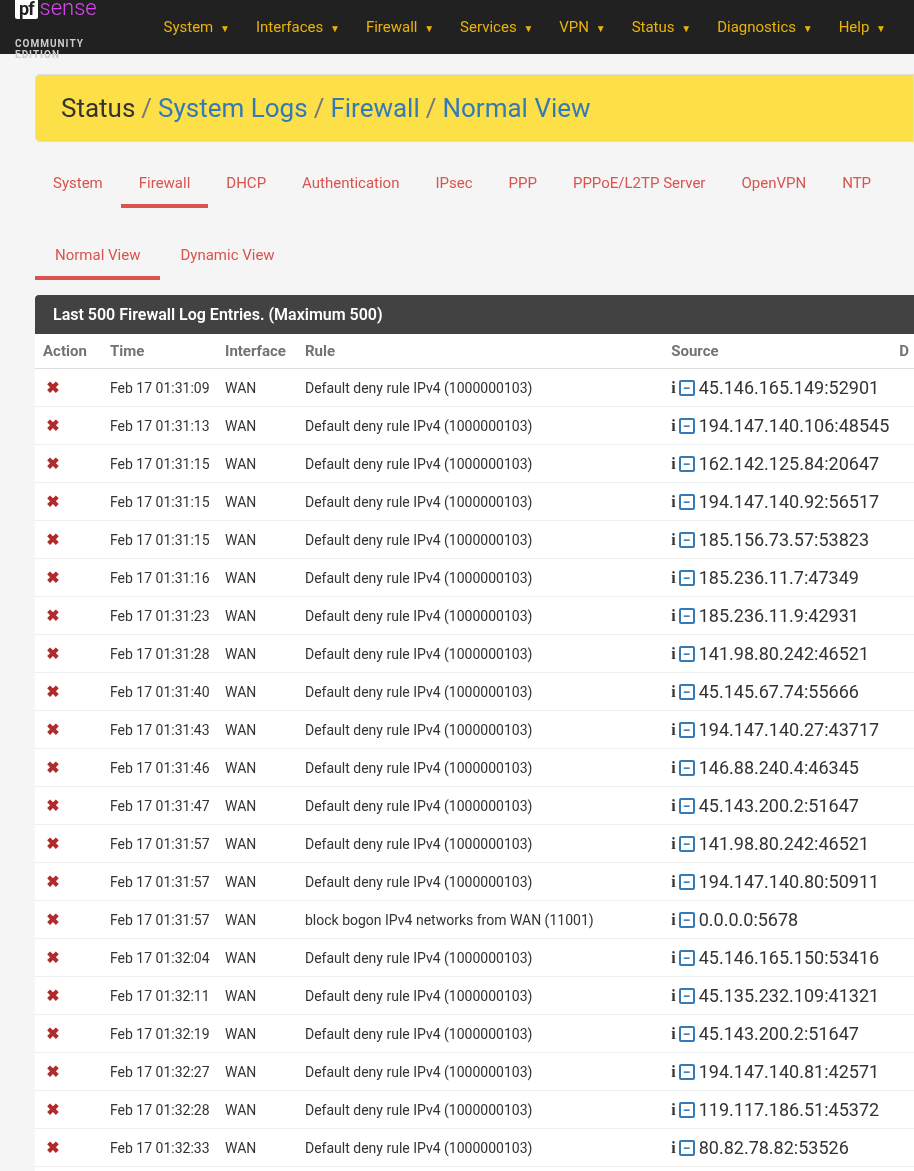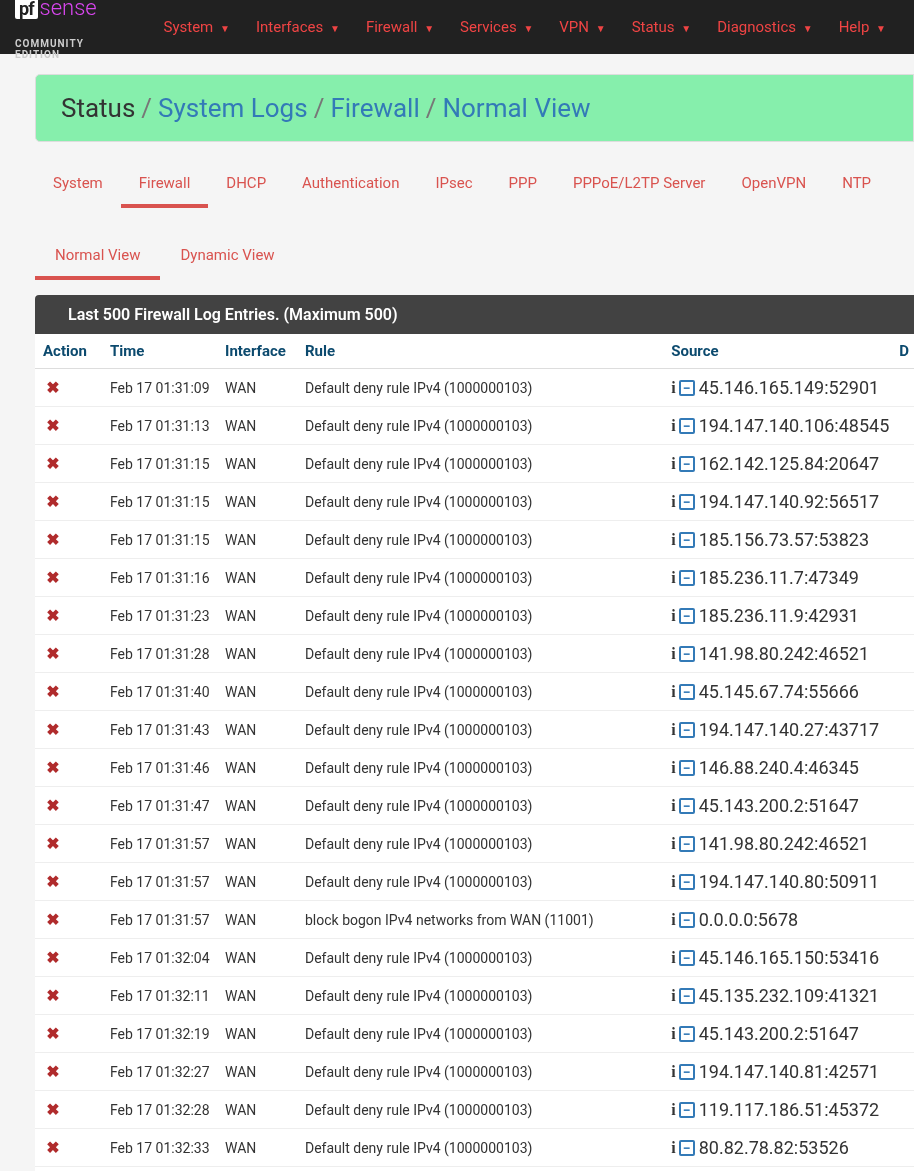--- a/index.html
+++ b/index.html
@@ -6,46 +6,46 @@
   body { font-family: -apple-system, BlinkMacSystemFont, "Segoe UI", Roboto, "Helvetica Neue", Arial, sans-serif; font-size: 14px; color: #333; background: #f5f5f5; }
   
   
   .navbar { background: #212121; color: #fff; display: flex; align-items: center; height: 54px; padding: 0 15px; }
   .navbar .brand { display: flex; flex-direction: column; align-items: flex-start; margin-right: 20px; }
   .navbar .brand-main { display: flex; align-items: baseline; }
   .navbar .brand-pf { background: #fff; color: #212121; font-weight: 700; font-size: 18px; padding: 0 4px; border-radius: 2px; margin-right: 2px; letter-spacing: -1px; text-align: right; }
   .navbar .brand-sense { color: #d946ef; font-size: 22px; font-weight: 300; letter-spacing: 0px; }
   .navbar .brand-sub { font-size: 10px; letter-spacing: 1px; color: #ccc; margin-top: 18px; font-weight: 700; }
   .navbar .nav-items { display: flex; }
-  .navbar .nav-item { padding: 17px 13px; color: #ef4444; cursor: pointer; font-size: 15px; white-space: nowrap; }
+  .navbar .nav-item { padding: 17px 13px; color: #eab308; cursor: pointer; font-size: 15px; white-space: nowrap; }
   .navbar .nav-item .caret { font-size: 10px; margin-left: 3px; }
   
   
-  .breadcrumb-panel { background: #86efac; border: 1px solid #ddd; border-radius: 5px 0 0 5px; margin: 20px 0 0 35px; padding: 18px 25px; }
+  .breadcrumb-panel { background: #fde047; border: 1px solid #ddd; border-radius: 5px 0 0 5px; margin: 20px 0 0 35px; padding: 18px 25px; }
   .breadcrumb-panel .bc { font-size: 26px; font-weight: 400; }
   .breadcrumb-panel .bc .sep { color: #777; margin: 0 6px; }
   .breadcrumb-panel .bc .seg-dark { color: #333; }
   .breadcrumb-panel .bc .seg-link { color: #337ab7; cursor: pointer; }
   
   
   .tabs-row { margin: 20px 0 0 35px; display: flex; border-bottom: 1px solid transparent; }
   .tabs-row .tab { padding: 12px 18px; color: #d9534f; cursor: pointer; font-size: 15px; white-space: nowrap; }
   .tabs-row .tab.active { border-bottom: 4px solid #d9534f; font-weight: 400; }
   
   
   .subtabs-row { margin: 25px 0 0 35px; display: flex; }
   .subtabs-row .subtab { padding: 12px 20px; color: #d9534f; cursor: pointer; font-size: 15px; }
   .subtabs-row .subtab.active { border-bottom: 4px solid #d9534f; }
   
   
   .panel { margin: 15px 0 0 35px; background: #fff; }
-  .panel-heading { background: #424242; color: #fff; padding: 10px 33px; font-size: 16px; font-weight: 600; border-radius: 4px 0 0 0; }
+  .panel-heading { background: #424242; color: #fff; padding: 10px 18px; font-size: 16px; font-weight: 600; border-radius: 4px 0 0 0; }
   
   table.log { width: 100%; border-collapse: collapse; }
-  table.log th { text-align: left; padding: 8px 5px; font-weight: 700; font-size: 15px; color: #0c4a6e; border-bottom: 1px solid #ddd; }
+  table.log th { text-align: left; padding: 8px 5px; font-weight: 700; font-size: 15px; color: #737373; border-bottom: 1px solid #ddd; }
   table.log td { padding: 8px 5px; font-size: 14px; color: #333; border-bottom: 1px solid #eee; vertical-align: middle; white-space: nowrap; }
   table.log th:first-child, table.log td:first-child { padding-left: 8px; }
   
   .action-icon { color: #b02b2c; font-weight: 700; font-size: 16px; display: inline-block; text-align: center; width: 20px; }
   .col-action { width: 70px; }
   .col-time { width: 115px; }
   .col-if { width: 80px; }
   .col-rule { }
   .col-src { width: 210px; }
   .col-dst { width: 10px; }

